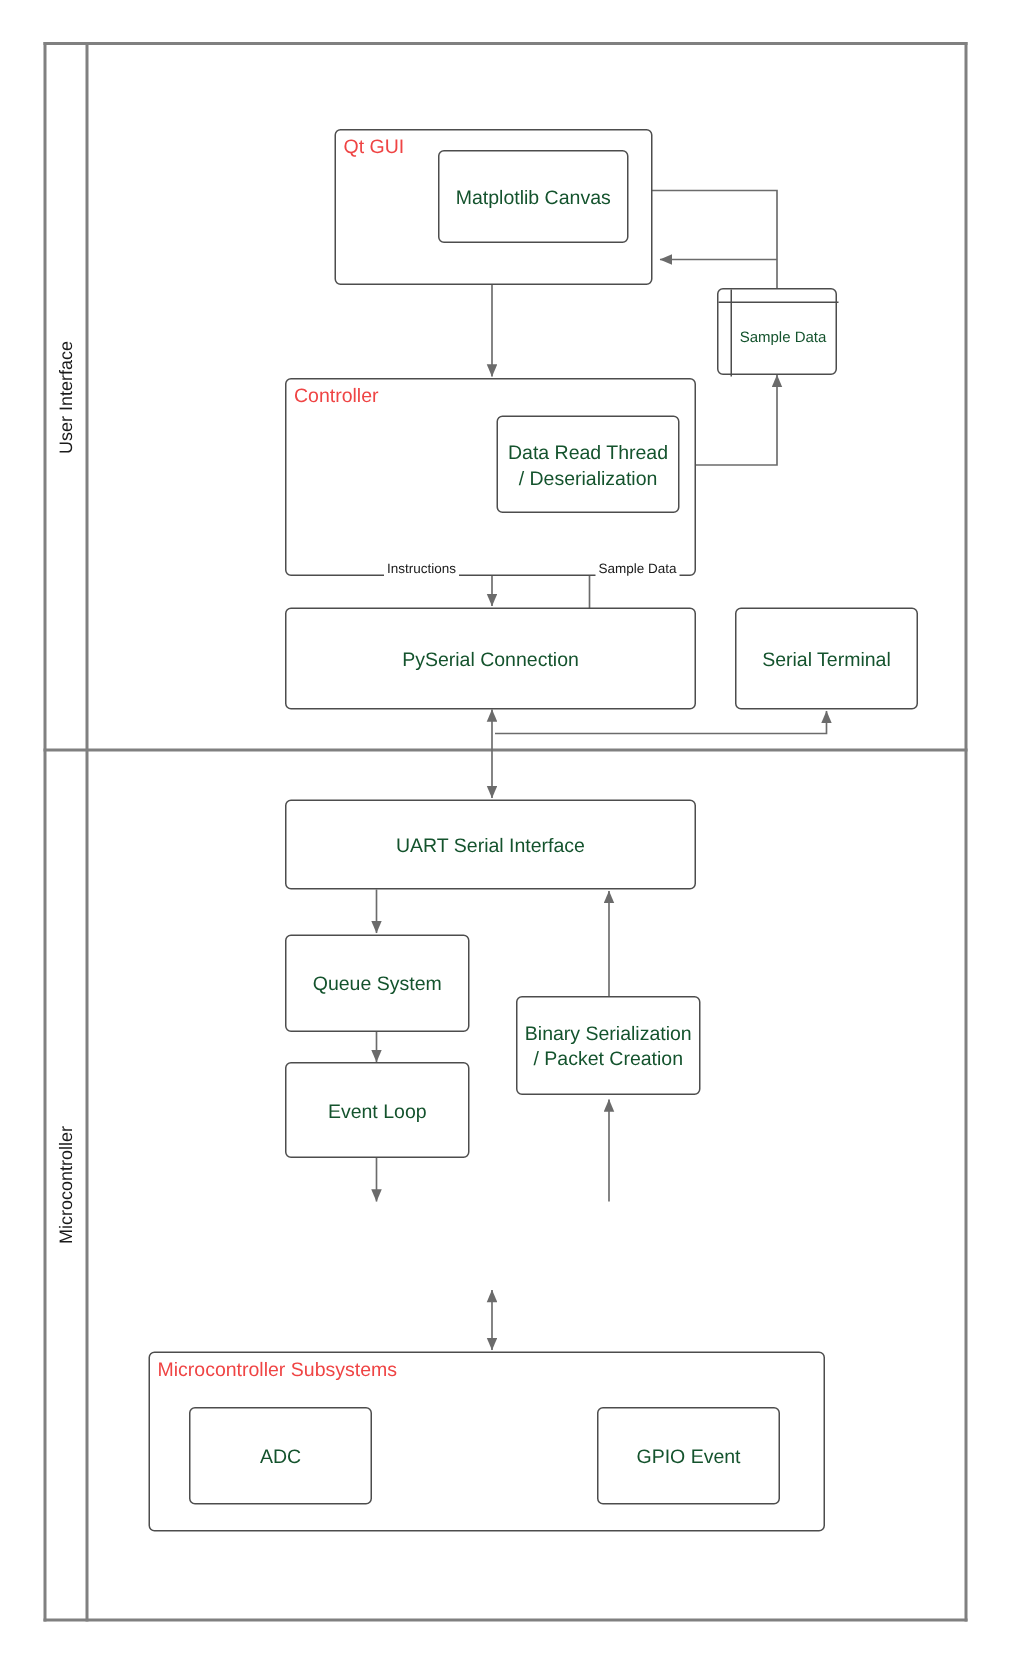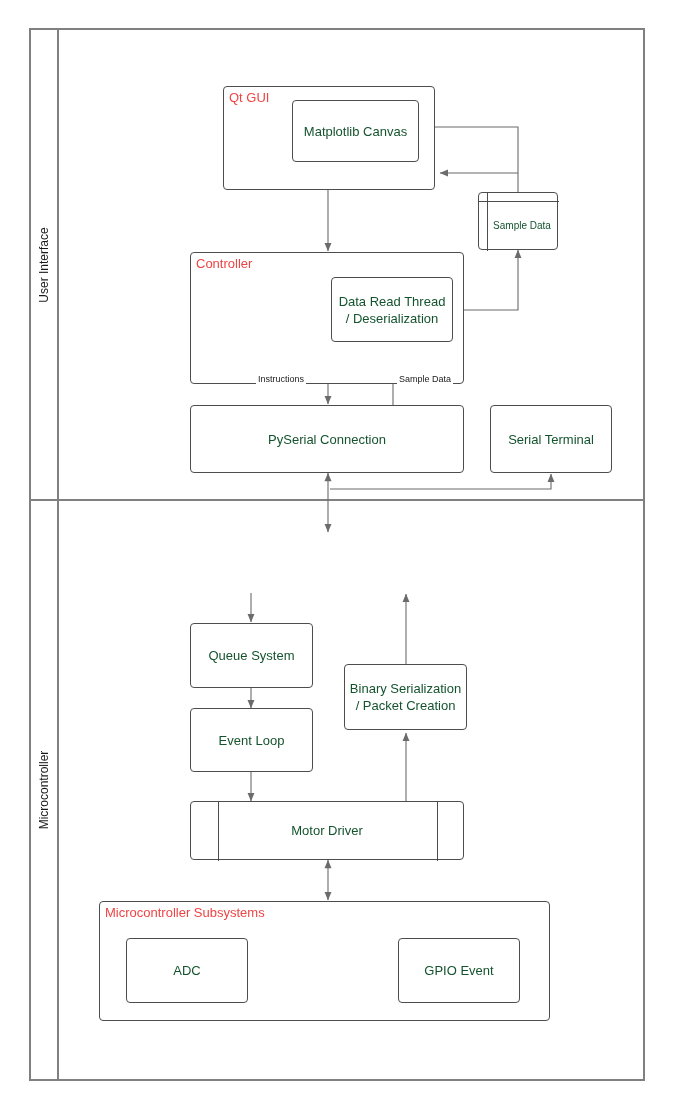--- a/index.html
+++ b/index.html
@@ -174,39 +174,37 @@
   <div class="edge-label" style="left:397px; top:374px;">Sample Data</div>
 
   <div class="node" style="left:190px; top:405px; width:274px; height:68px;">
     <div class="node-label-center">PySerial Connection</div>
   </div>
 
   <div class="node" style="left:490px; top:405px; width:122px; height:68px;">
     <div class="node-label-center">Serial Terminal</div>
   </div>
 
+  <div class="node" style="left:190px; top:533px; width:274px; height:60px;">
+    <div class="node-label-center">UART Serial Interface</div>
+  </div>
 
   <div class="node" style="left:190px; top:623px; width:123px; height:65px;">
     <div class="node-label-center">Queue System</div>
   </div>
 
   <div class="node" style="left:190px; top:708px; width:123px; height:64px;">
     <div class="node-label-center">Event Loop</div>
   </div>
 
   <div class="node" style="left:344px; top:664px; width:123px; height:66px;">
     <div class="node-label-center">Binary Serialization
 / Packet Creation</div>
   </div>
 
-  <div class="node" style="left:190px; top:801px; width:274px; height:59px;">
-    <div class="stack-bar-v" style="left:27px; top:0px; height:59px;"></div>
-    <div class="stack-bar-v" style="left:246px; top:0px; height:59px;"></div>
-    <div class="node-label-center">Motor Driver</div>
-  </div>
 
   <div class="node" style="left:99px; top:901px; width:451px; height:120px;">
     <div class="node-label-topleft">Microcontroller Subsystems</div>
   </div>
 
   <div class="node" style="left:126px; top:938px; width:122px; height:65px;">
     <div class="node-label-center">ADC</div>
   </div>
 
 

